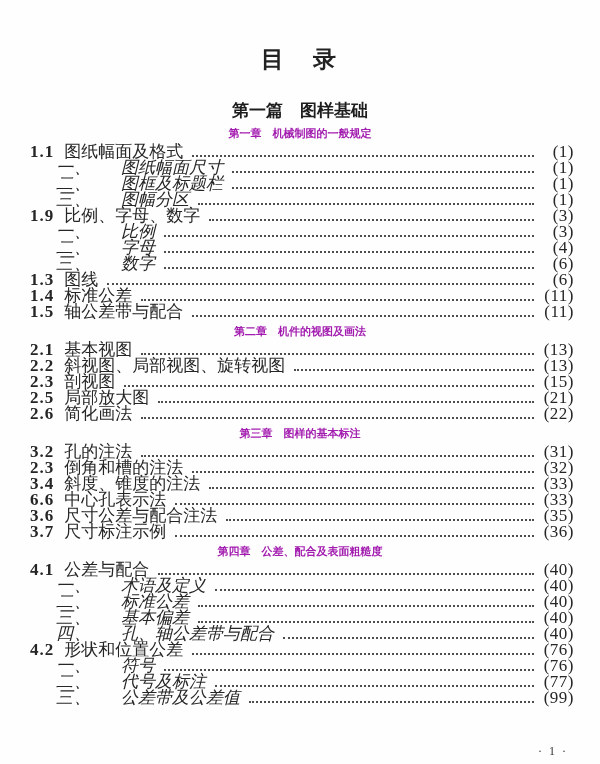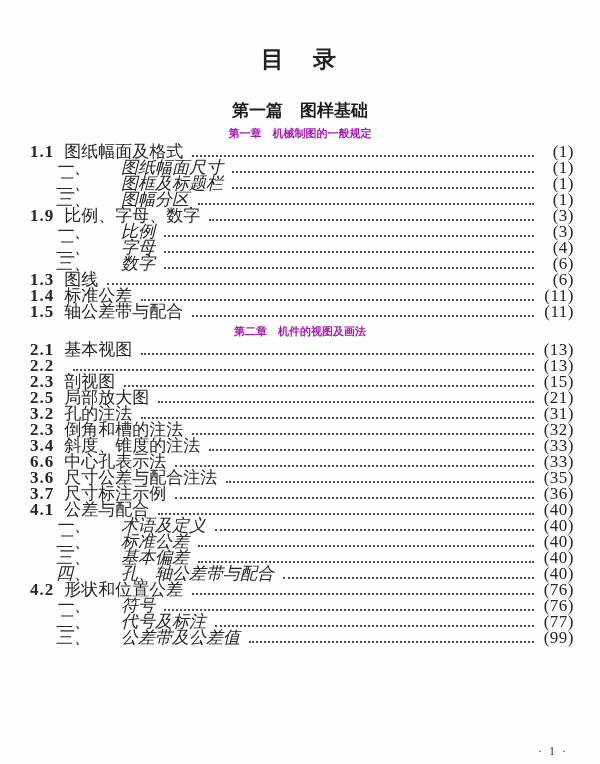--- a/index.html
+++ b/index.html
@@ -170,36 +170,44 @@
       </div>
       <div class="chapter-title">第二章　机件的视图及画法</div>
       <div class="row indent-0">
         <span class="num">2.1</span>
         <span class="title">基本视图</span>
         <span class="leader"></span>
         <span class="pg">(13)</span>
       </div>
       <div class="row indent-0">
         <span class="num">2.2</span>
+        <span class="title">斜视图、局部视图、旋转视图</span>
         <span class="leader"></span>
         <span class="pg">(13)</span>
       </div>
       <div class="row indent-0">
         <span class="num">2.3</span>
         <span class="title">剖视图</span>
         <span class="leader"></span>
         <span class="pg">(15)</span>
       </div>
       <div class="row indent-0">
         <span class="num">2.5</span>
         <span class="title">局部放大图</span>
         <span class="leader"></span>
         <span class="pg">(21)</span>
       </div>
       <div class="row indent-0">
+        <span class="num">2.6</span>
+        <span class="title">简化画法</span>
+        <span class="leader"></span>
+        <span class="pg">(22)</span>
+      </div>
+      <div class="chapter-title">第三章　图样的基本标注</div>
+      <div class="row indent-0">
         <span class="num">3.2</span>
         <span class="title">孔的注法</span>
         <span class="leader"></span>
         <span class="pg">(31)</span>
       </div>
       <div class="row indent-0">
         <span class="num">2.3</span>
         <span class="title">倒角和槽的注法</span>
         <span class="leader"></span>
         <span class="pg">(32)</span>
@@ -221,20 +229,21 @@
         <span class="title">尺寸公差与配合注法</span>
         <span class="leader"></span>
         <span class="pg">(35)</span>
       </div>
       <div class="row indent-0">
         <span class="num">3.7</span>
         <span class="title">尺寸标注示例</span>
         <span class="leader"></span>
         <span class="pg">(36)</span>
       </div>
+      <div class="chapter-title">第四章　公差、配合及表面粗糙度</div>
       <div class="row indent-0">
         <span class="num">4.1</span>
         <span class="title">公差与配合</span>
         <span class="leader"></span>
         <span class="pg">(40)</span>
       </div>
       <div class="row indent-1">
         <span class="num">一、</span>
         <span class="title">术语及定义</span>
         <span class="leader"></span>

